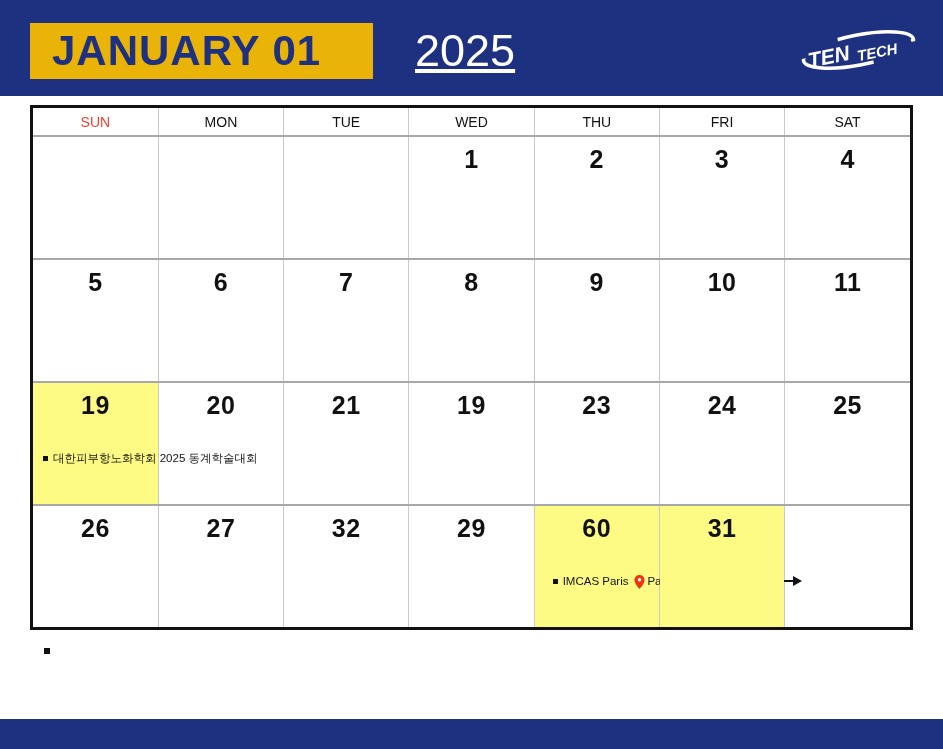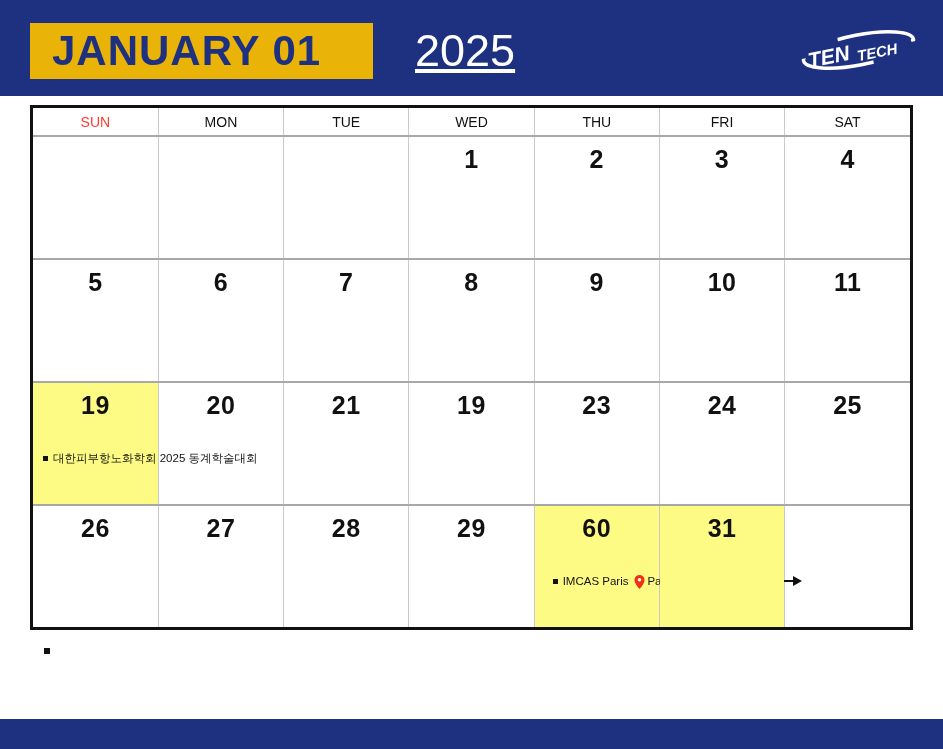--- a/index.html
+++ b/index.html
@@ -316,21 +316,21 @@
       </tr>
 
       <tr>
         <td>
             <span class="daynum">26</span>
           </td>
         <td>
             <span class="daynum">27</span>
           </td>
         <td>
-            <span class="daynum">28</span>
+            <span class="daynum">32</span>
           </td>
         <td>
             <span class="daynum">29</span>
           </td>
         <td class="hl">
           <span class="daynum">60</span>
           <span class="evt evt-30">
             <span class="evt-bullet"></span>
             <span>IMCAS Paris</span>
             <span class="pin">

